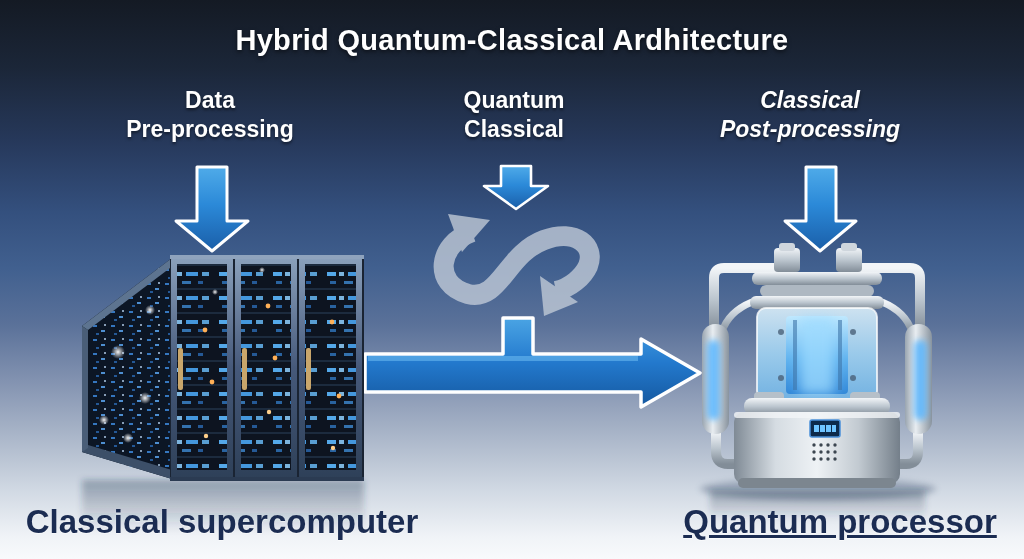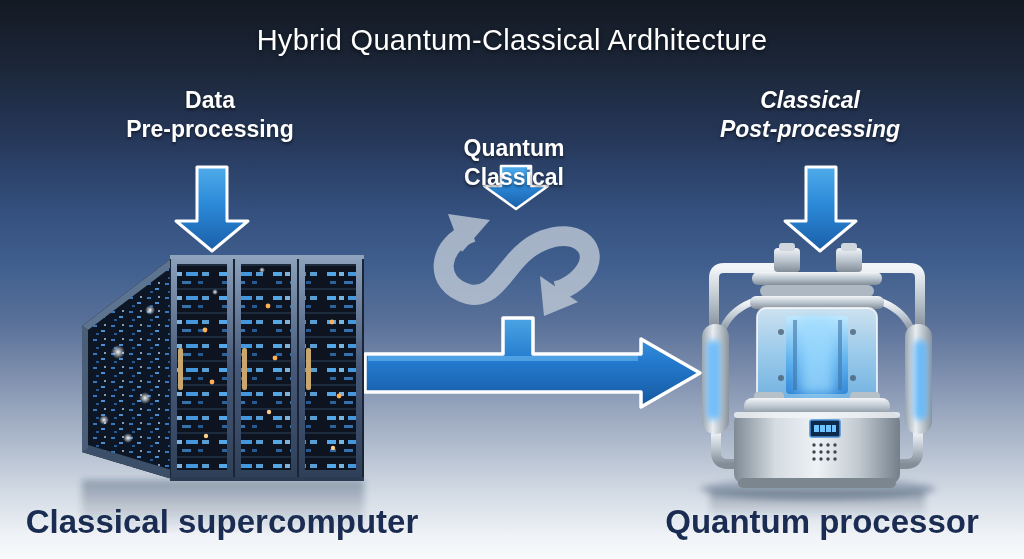--- a/index.html
+++ b/index.html
@@ -7,38 +7,38 @@
     position:relative;width:1024px;height:559px;overflow:hidden;
     font-family:"Liberation Sans",sans-serif;
     background:linear-gradient(to bottom,
       #141a24 0%, #1b2638 12%, #26385a 25%, #34507e 38%,
       #41608f 48%, #5a7199 58%, #8292b0 68%, #aab6c9 78%,
       #d2dae4 88%, #f0f3f7 96%, #f8fafc 100%);
   }
   .abs{position:absolute;}
   .title{
     left:0;right:0;top:24px;text-align:center;
-    color:#ffffff;font-size:29px;font-weight:normal;letter-spacing:.3px;
+    color:#ffffff;font-size:29px;font-weight:bold;letter-spacing:.3px;
     text-shadow:0 2px 4px rgba(0,0,0,.55);
   }
   .stage-label{
     top:86px;transform:translateX(-50%);text-align:center;
     color:#ffffff;font-size:23px;font-weight:bold;line-height:29px;
     text-shadow:0 2px 3px rgba(0,0,0,.5);white-space:nowrap;
   }
   .stage-label.l1{left:210px;}
-  .stage-label.l2{left:514px;margin-top:48px;}
+  .stage-label.l2{left:514px;}
   .stage-label.l3{left:810px;font-style:italic;}
   .device-label{
     top:503px;transform:translateX(-50%);text-align:center;
     color:#1b2c52;font-size:33px;font-weight:bold;white-space:nowrap;
     text-shadow:0 1px 1px rgba(255,255,255,.6);
   }
   .device-label.dl{left:222px;}
-  .device-label.dr{left:822px;}
+  .device-label.dr{left:840px;text-decoration:underline;}
   svg{position:absolute;left:0;top:0;}
 </style>
 </head>
 <body>
 
 <div class="stage">
 
   <svg width="1024" height="559" viewBox="0 0 1024 559">
     <defs>
       <linearGradient id="gArrow" x1="0" y1="0" x2="0" y2="1">

